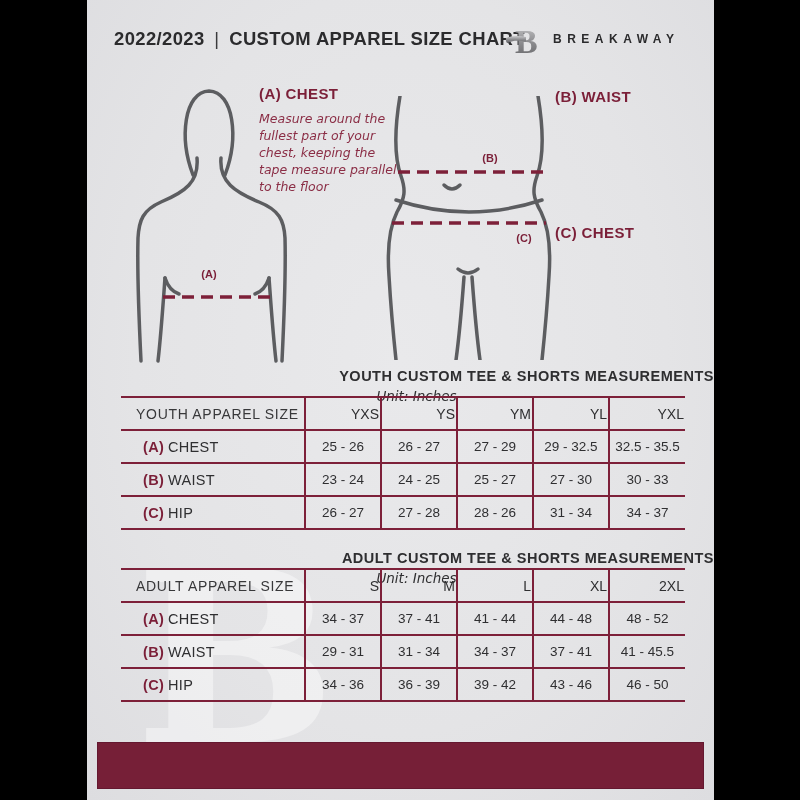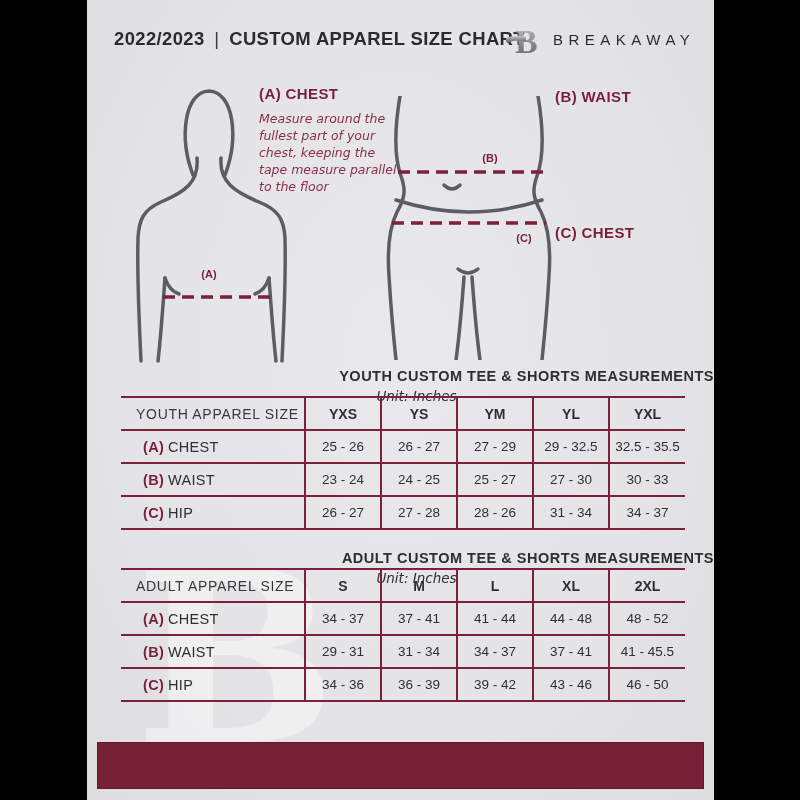--- a/index.html
+++ b/index.html
@@ -12,21 +12,21 @@
     background:radial-gradient(ellipse at 50% 45%, #e9e9eb 0%, #e4e4e6 60%, #dddde0 100%);
     overflow:hidden;
   }
   
   .hdr-title{
     position:absolute;left:27px;top:28px;font-weight:bold;font-size:19px;
     color:#2b2b2d;letter-spacing:.4px;white-space:nowrap;transform:scaleX(.97);transform-origin:left;
   }
   .hdr-title .divider{margin:0 10px;font-weight:normal;color:#3a3a3c;}
   .brand{position:absolute;left:417px;top:18px;display:flex;align-items:center;gap:9px;}
-  .brand-name{font-size:15px;font-weight:normal;letter-spacing:5.5px;color:#2b2b2d;white-space:nowrap;}
+  .brand-name{font-size:12px;font-weight:bold;letter-spacing:5.5px;color:#2b2b2d;white-space:nowrap;}
   
   .torso-svg{position:absolute;left:40px;top:80px;}
   .hips-svg{position:absolute;left:296px;top:96px;}
   .inst{position:absolute;z-index:2;}
   .inst h3{margin:0 0 8px 0;font-size:15px;letter-spacing:.4px;color:#7b1f38;font-weight:bold;}
   .inst p{
     margin:0;font-size:12.5px;font-style:italic;color:#8b2e46;line-height:1.36;
     white-space:pre-line;font-family:"DejaVu Sans", sans-serif;
   }
   .inst-chest{left:172px;top:85px;width:145px;}
@@ -46,21 +46,21 @@
   .ad-title{top:550px;} .ad-unit{top:570px;}
   
   .size-table{
     position:absolute;left:34px;width:564px;border-collapse:collapse;table-layout:fixed;
     z-index:2;border-top:2px solid #7d2039;
   }
   .yt-table{top:396px;} .ad-table{top:568px;}
   .size-table tr{border-bottom:2px solid #7d2039;height:33px;}
   .size-table th + th, .size-table td + td{border-left:2px solid #7d2039;}
   .size-table col.c0{width:184px;}
-  .size-table th{font-size:14px;font-weight:bold;color:#2f2f31;text-align:center;}
+  .size-table th{font-size:14px;font-weight:normal;color:#2f2f31;text-align:right;}
   .size-table th.rowhead{
     font-weight:normal;text-align:left;padding-left:15px;letter-spacing:.7px;color:#38383a;
   }
   .size-table td{font-size:13.5px;color:#2f2f31;text-align:center;}
   .size-table td.rowhead{text-align:left;padding-left:22px;font-size:14.5px;letter-spacing:.3px;}
   .size-table td.rowhead .key{font-weight:bold;color:#7b1f38;margin-right:4px;}
   
   .watermark{
     position:absolute;left:48px;top:540px;z-index:1;
     font-family:"DejaVu Serif", serif;font-weight:bold;font-size:238px;line-height:1;

